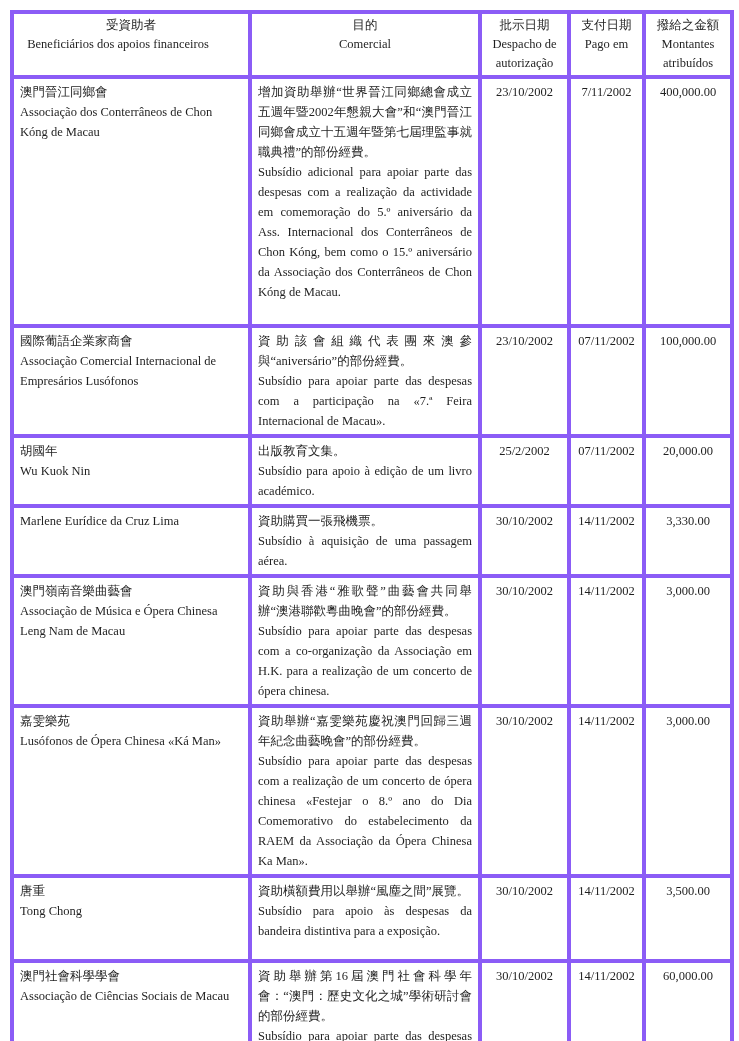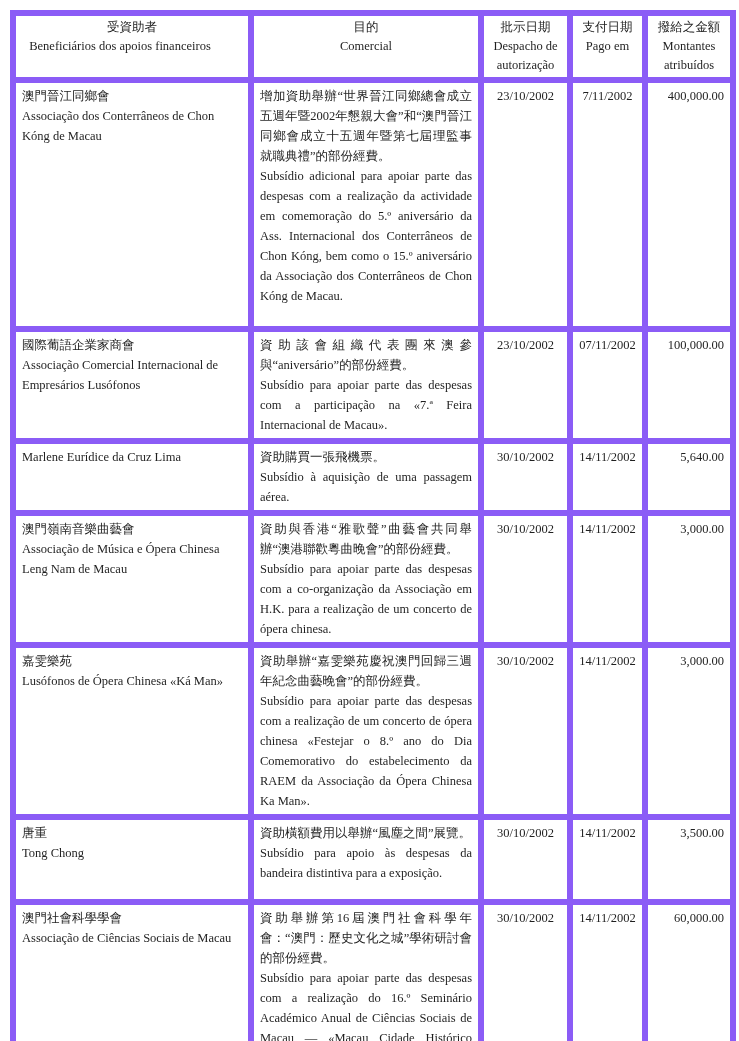--- a/index.html
+++ b/index.html
@@ -23,21 +23,21 @@
   table.grant-table {
     position: absolute;
     left: 10px;
     top: 10px;
     width: 720px;
     border-collapse: collapse;
     table-layout: fixed;
   }
   .grant-table th,
   .grant-table td {
-    border: 6px solid #8b5cf6;
+    border: 4px solid #8b5cf6;
     vertical-align: top;
     padding: 3px 6px;
     font-size: 12.5px;
     line-height: 20px;
     font-weight: normal;
     overflow: hidden;
     margin-left: 28px;
   }
   .grant-table th {
     text-align: center;
@@ -45,21 +45,21 @@
     padding: 2px 4px;
   }
   .hdr-wrap {
     max-width: 200px;
     margin: 0 auto;
   }
   .c-date {
     text-align: center;
   }
   .c-amt {
-    text-align: right;
+    text-align: center;
     padding-right: 7px;
   }
   .just {
     text-align: justify;
   }
   .zh-block, .pt-block { margin: 0; }
 </style>
 </head>
 <body>
 
@@ -116,32 +116,45 @@
           <div class="pt-block">Associação Comercial Internacional de Empresários Lusófonos</div>
         </td>
         <td>
           <div class="zh-block just">資助該會組織代表團來澳參與“aniversário”的部份經費。</div>
           <div class="pt-block just">Subsídio para apoiar parte das despesas com a participação na «7.ª Feira Internacional de Macau».</div>
         </td>
         <td class="c-date">23/10/2002</td>
         <td class="c-date">07/11/2002</td>
         <td class="c-amt">100,000.00</td>
       </tr>
+      <tr style="height:68px">
+        <td>
+          <div class="zh-block">胡國年</div>
+          <div class="pt-block">Wu Kuok Nin</div>
+        </td>
+        <td>
+          <div class="zh-block just">出版教育文集。</div>
+          <div class="pt-block just">Subsídio para apoio à edição de um livro académico.</div>
+        </td>
+        <td class="c-date">25/2/2002</td>
+        <td class="c-date">07/11/2002</td>
+        <td class="c-amt">20,000.00</td>
+      </tr>
       <tr style="height:52px">
         <td>
           <div class="zh-block"></div>
           <div class="pt-block">Marlene Eurídice da Cruz Lima</div>
         </td>
         <td>
           <div class="zh-block just">資助購買一張飛機票。</div>
           <div class="pt-block just">Subsídio à aquisição de uma passagem aérea.</div>
         </td>
         <td class="c-date">30/10/2002</td>
         <td class="c-date">14/11/2002</td>
-        <td class="c-amt">5,640.00</td>
+        <td class="c-amt">3,330.00</td>
       </tr>
       <tr style="height:129px">
         <td>
           <div class="zh-block">澳門嶺南音樂曲藝會</div>
           <div class="pt-block">Associação de Música e Ópera Chinesa Leng Nam de Macau</div>
         </td>
         <td>
           <div class="zh-block just">資助與香港“雅歌聲”曲藝會共同舉辦“澳港聯歡粵曲晚會”的部份經費。</div>
           <div class="pt-block just">Subsídio para apoiar parte das despesas com a co-organização da Associação em H.K. para a realização de um concerto de ópera chinesa.</div>
         </td>

